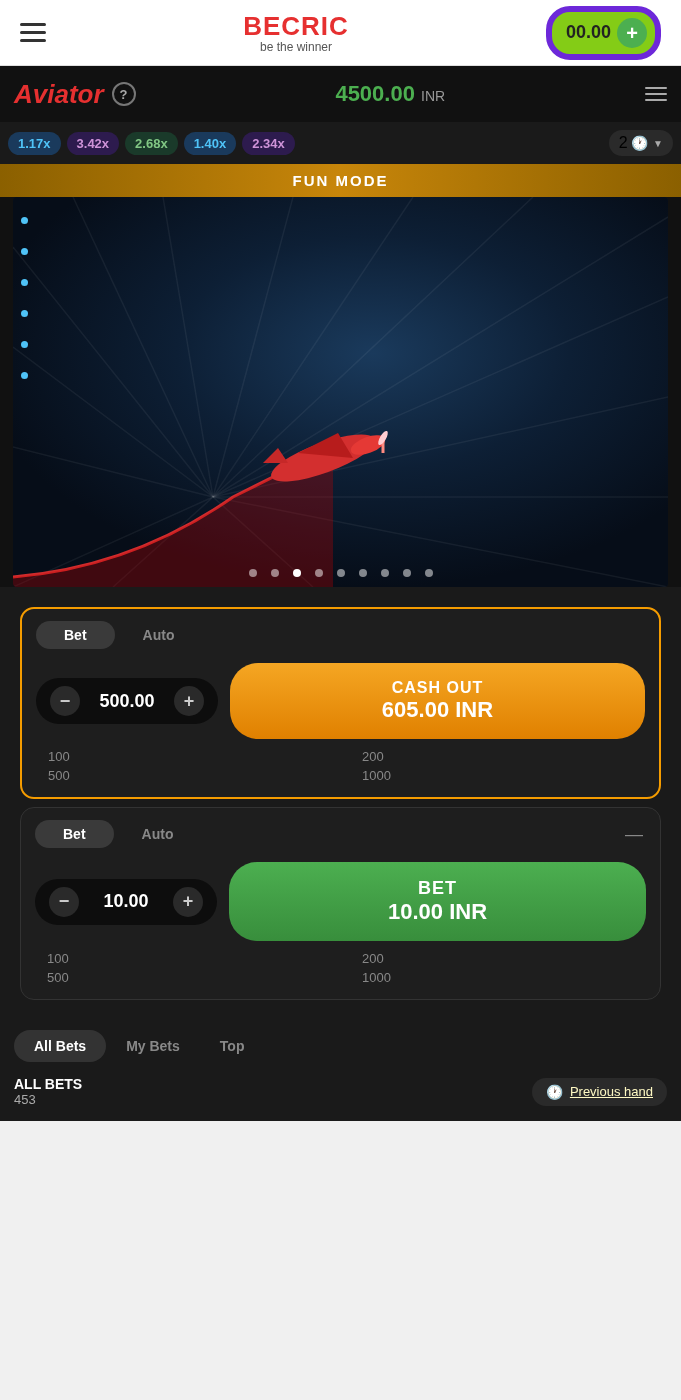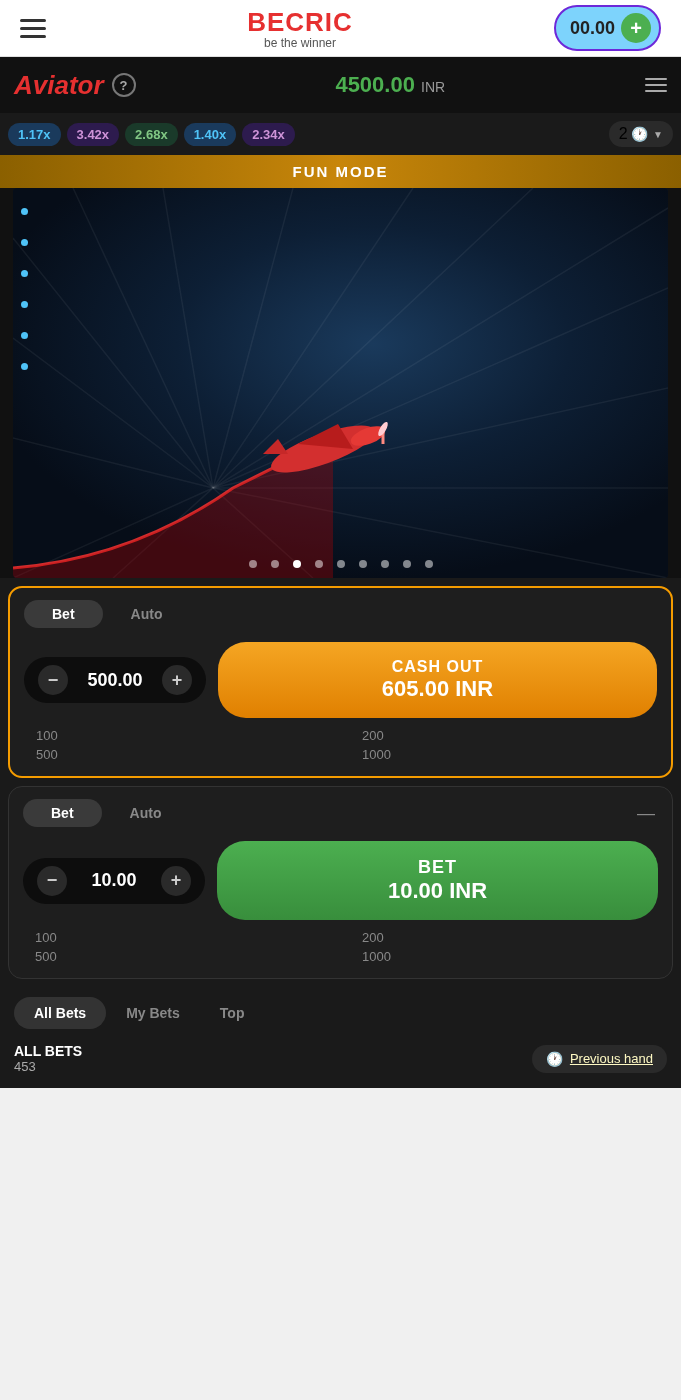--- a/index.html
+++ b/index.html
@@ -8,21 +8,21 @@
       width: 681px;
       min-height: 1400px;
       font-family: Arial, Helvetica, sans-serif;
       background: #f0f0f0;
       overflow-x: hidden;
     }
 
     
     .top-header {
       background: #ffffff;
-      height: 57px;
+      height: 66px;
       display: flex;
       align-items: center;
       justify-content: space-between;
       padding: 0 20px;
       border-bottom: 1px solid #e0e0e0;
     }
     .hamburger-icon {
       display: flex;
       flex-direction: column;
       gap: 5px;
@@ -46,22 +46,22 @@
     }
     .brand-logo .brand-tagline {
       font-size: 12px;
       color: #555;
       margin-top: -2px;
     }
     .balance-widget {
       display: flex;
       align-items: center;
       gap: 6px;
-      background: #7dd3fc;
-      border: 2px solid #6d28d9;
+      background: #84cc16;
+      border: 6px solid #6d28d9;
       border-radius: 24px;
       padding: 6px 8px 6px 14px;
     }
     .balance-amount {
       font-size: 18px;
       font-weight: 700;
       color: #222;
     }
     .add-button {
       width: 30px;
@@ -235,21 +235,21 @@
       background: rgba(255,255,255,0.5);
       border-radius: 50%;
     }
     .prog-dot.active {
       background: #fff;
     }
 
     
     .bet-panels {
       background: #1a1a1a;
-      padding: 8px;
+      padding: 20px;
       display: flex;
       flex-direction: column;
       gap: 8px;
     }
 
     
     .bet-panel {
       background: #1e1e1e;
       border-radius: 14px;
       padding: 12px 14px 14px;

